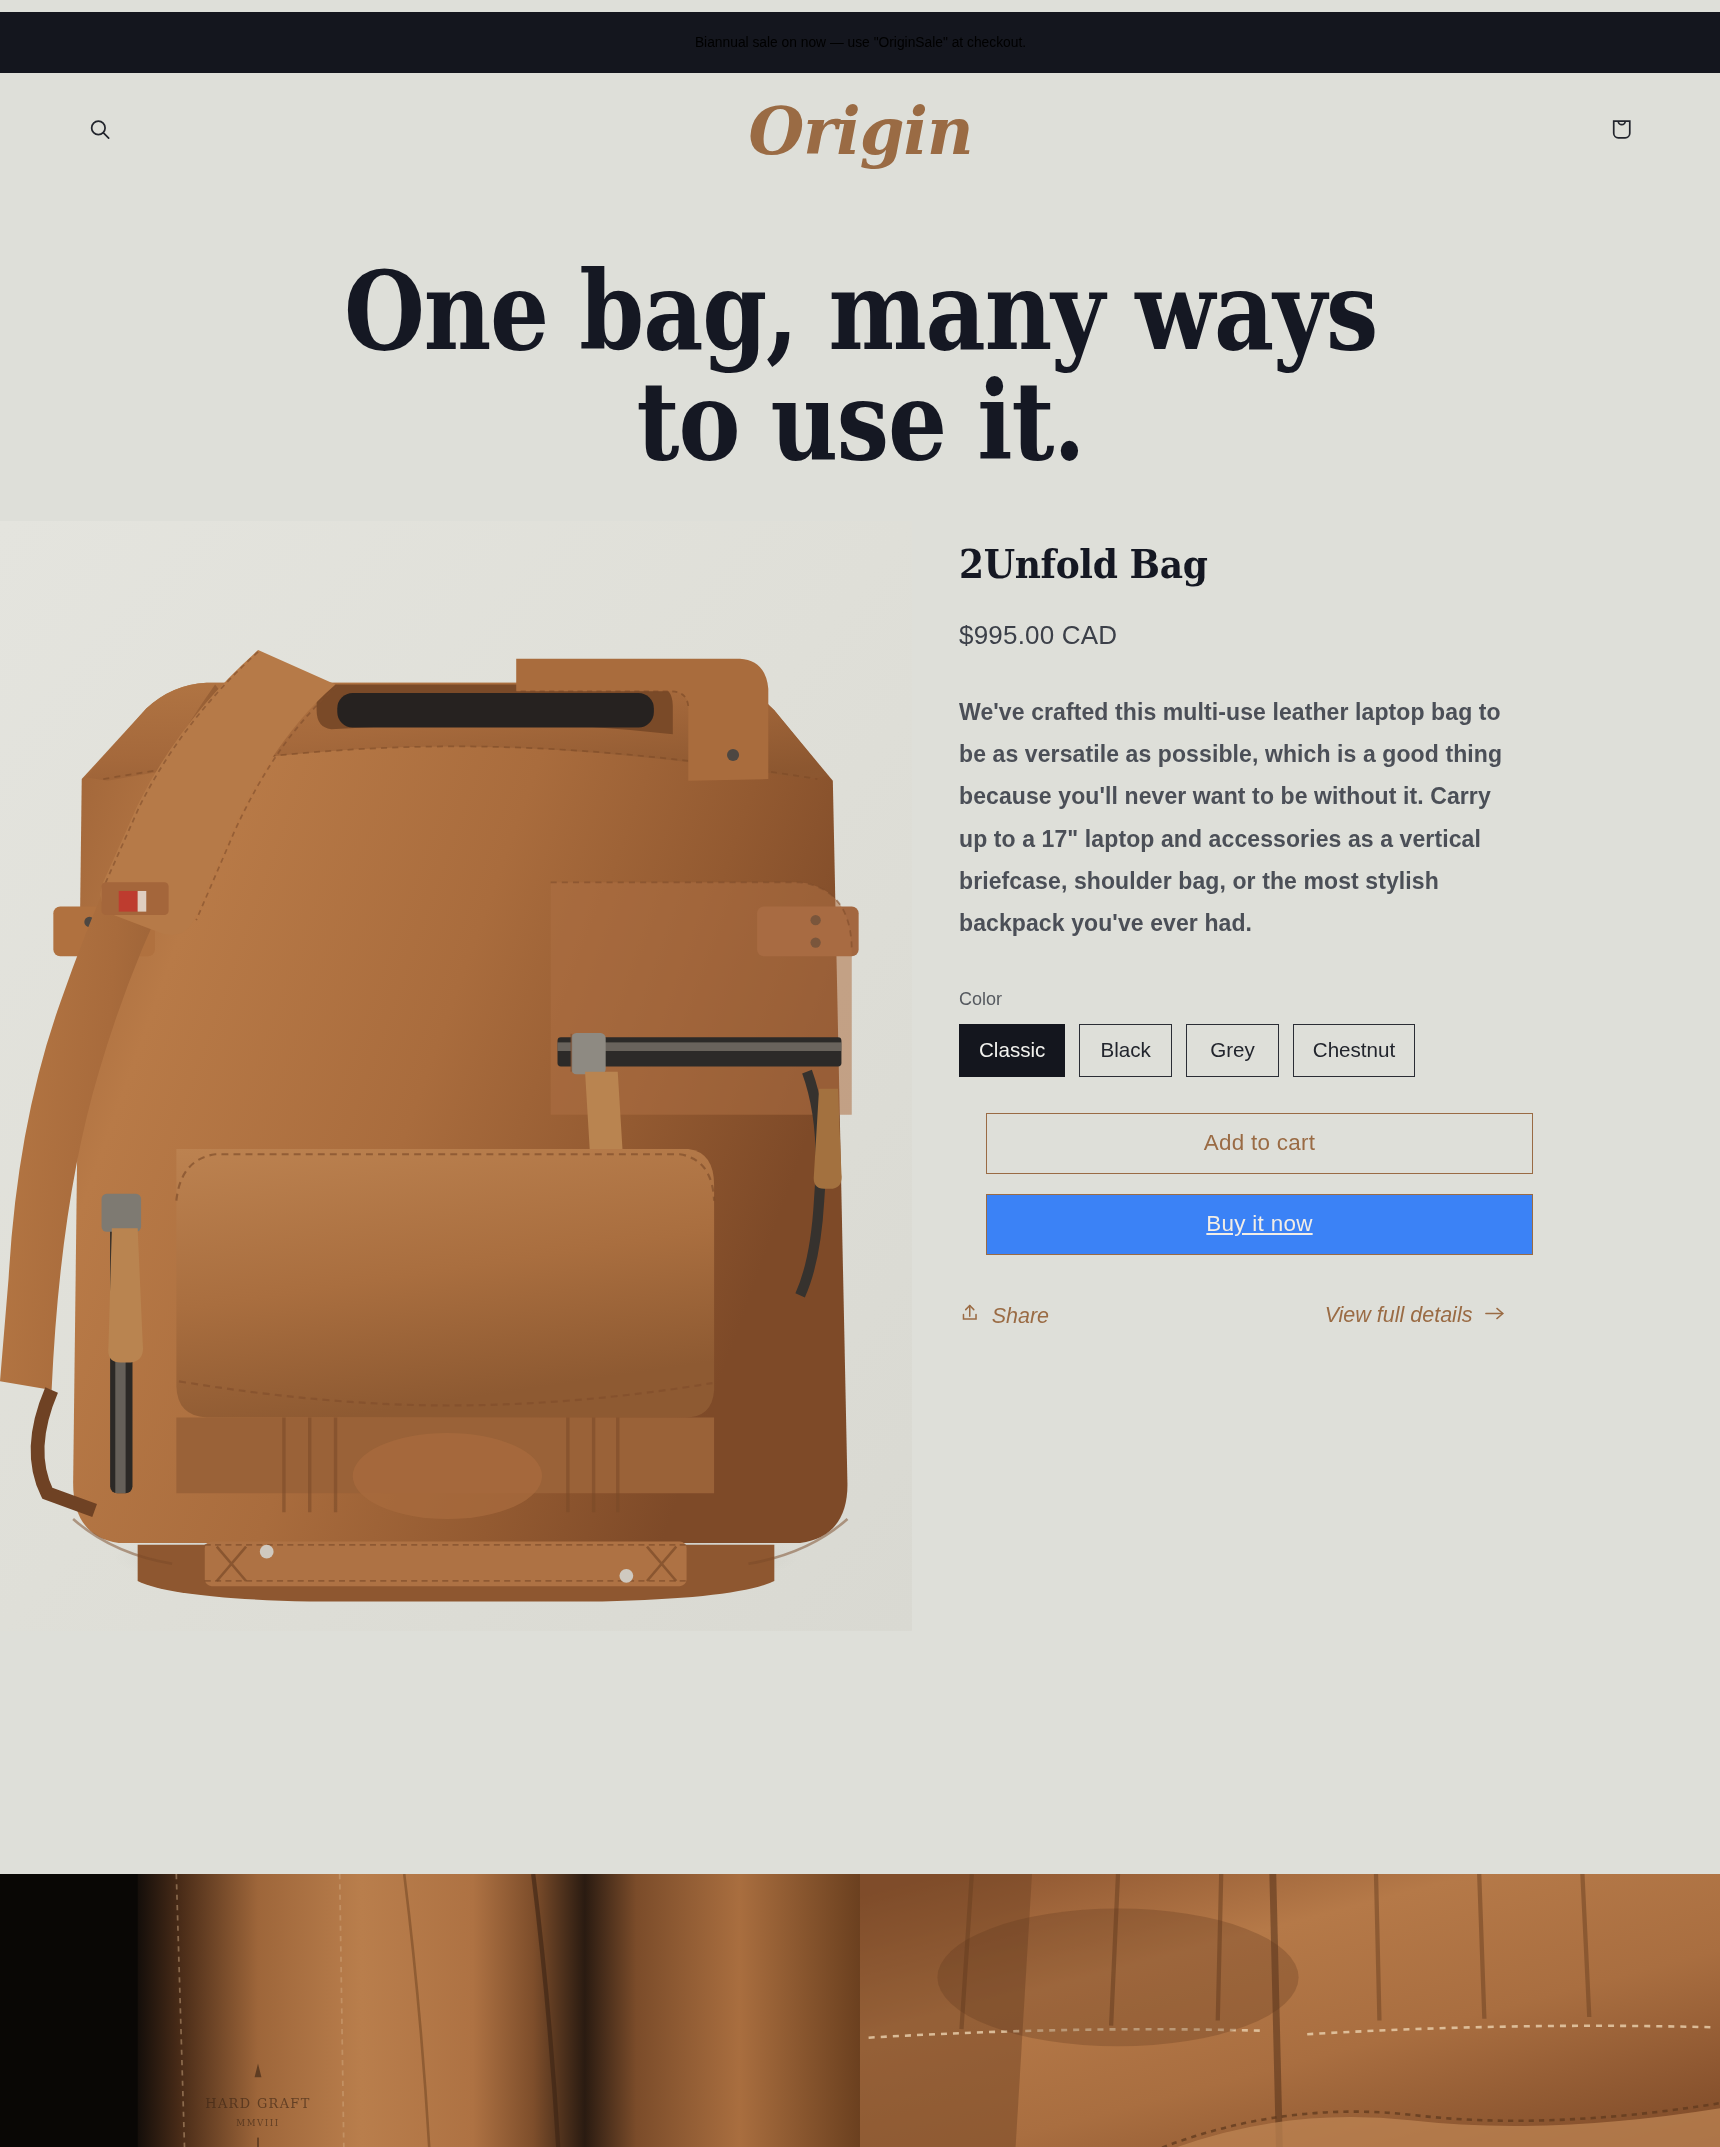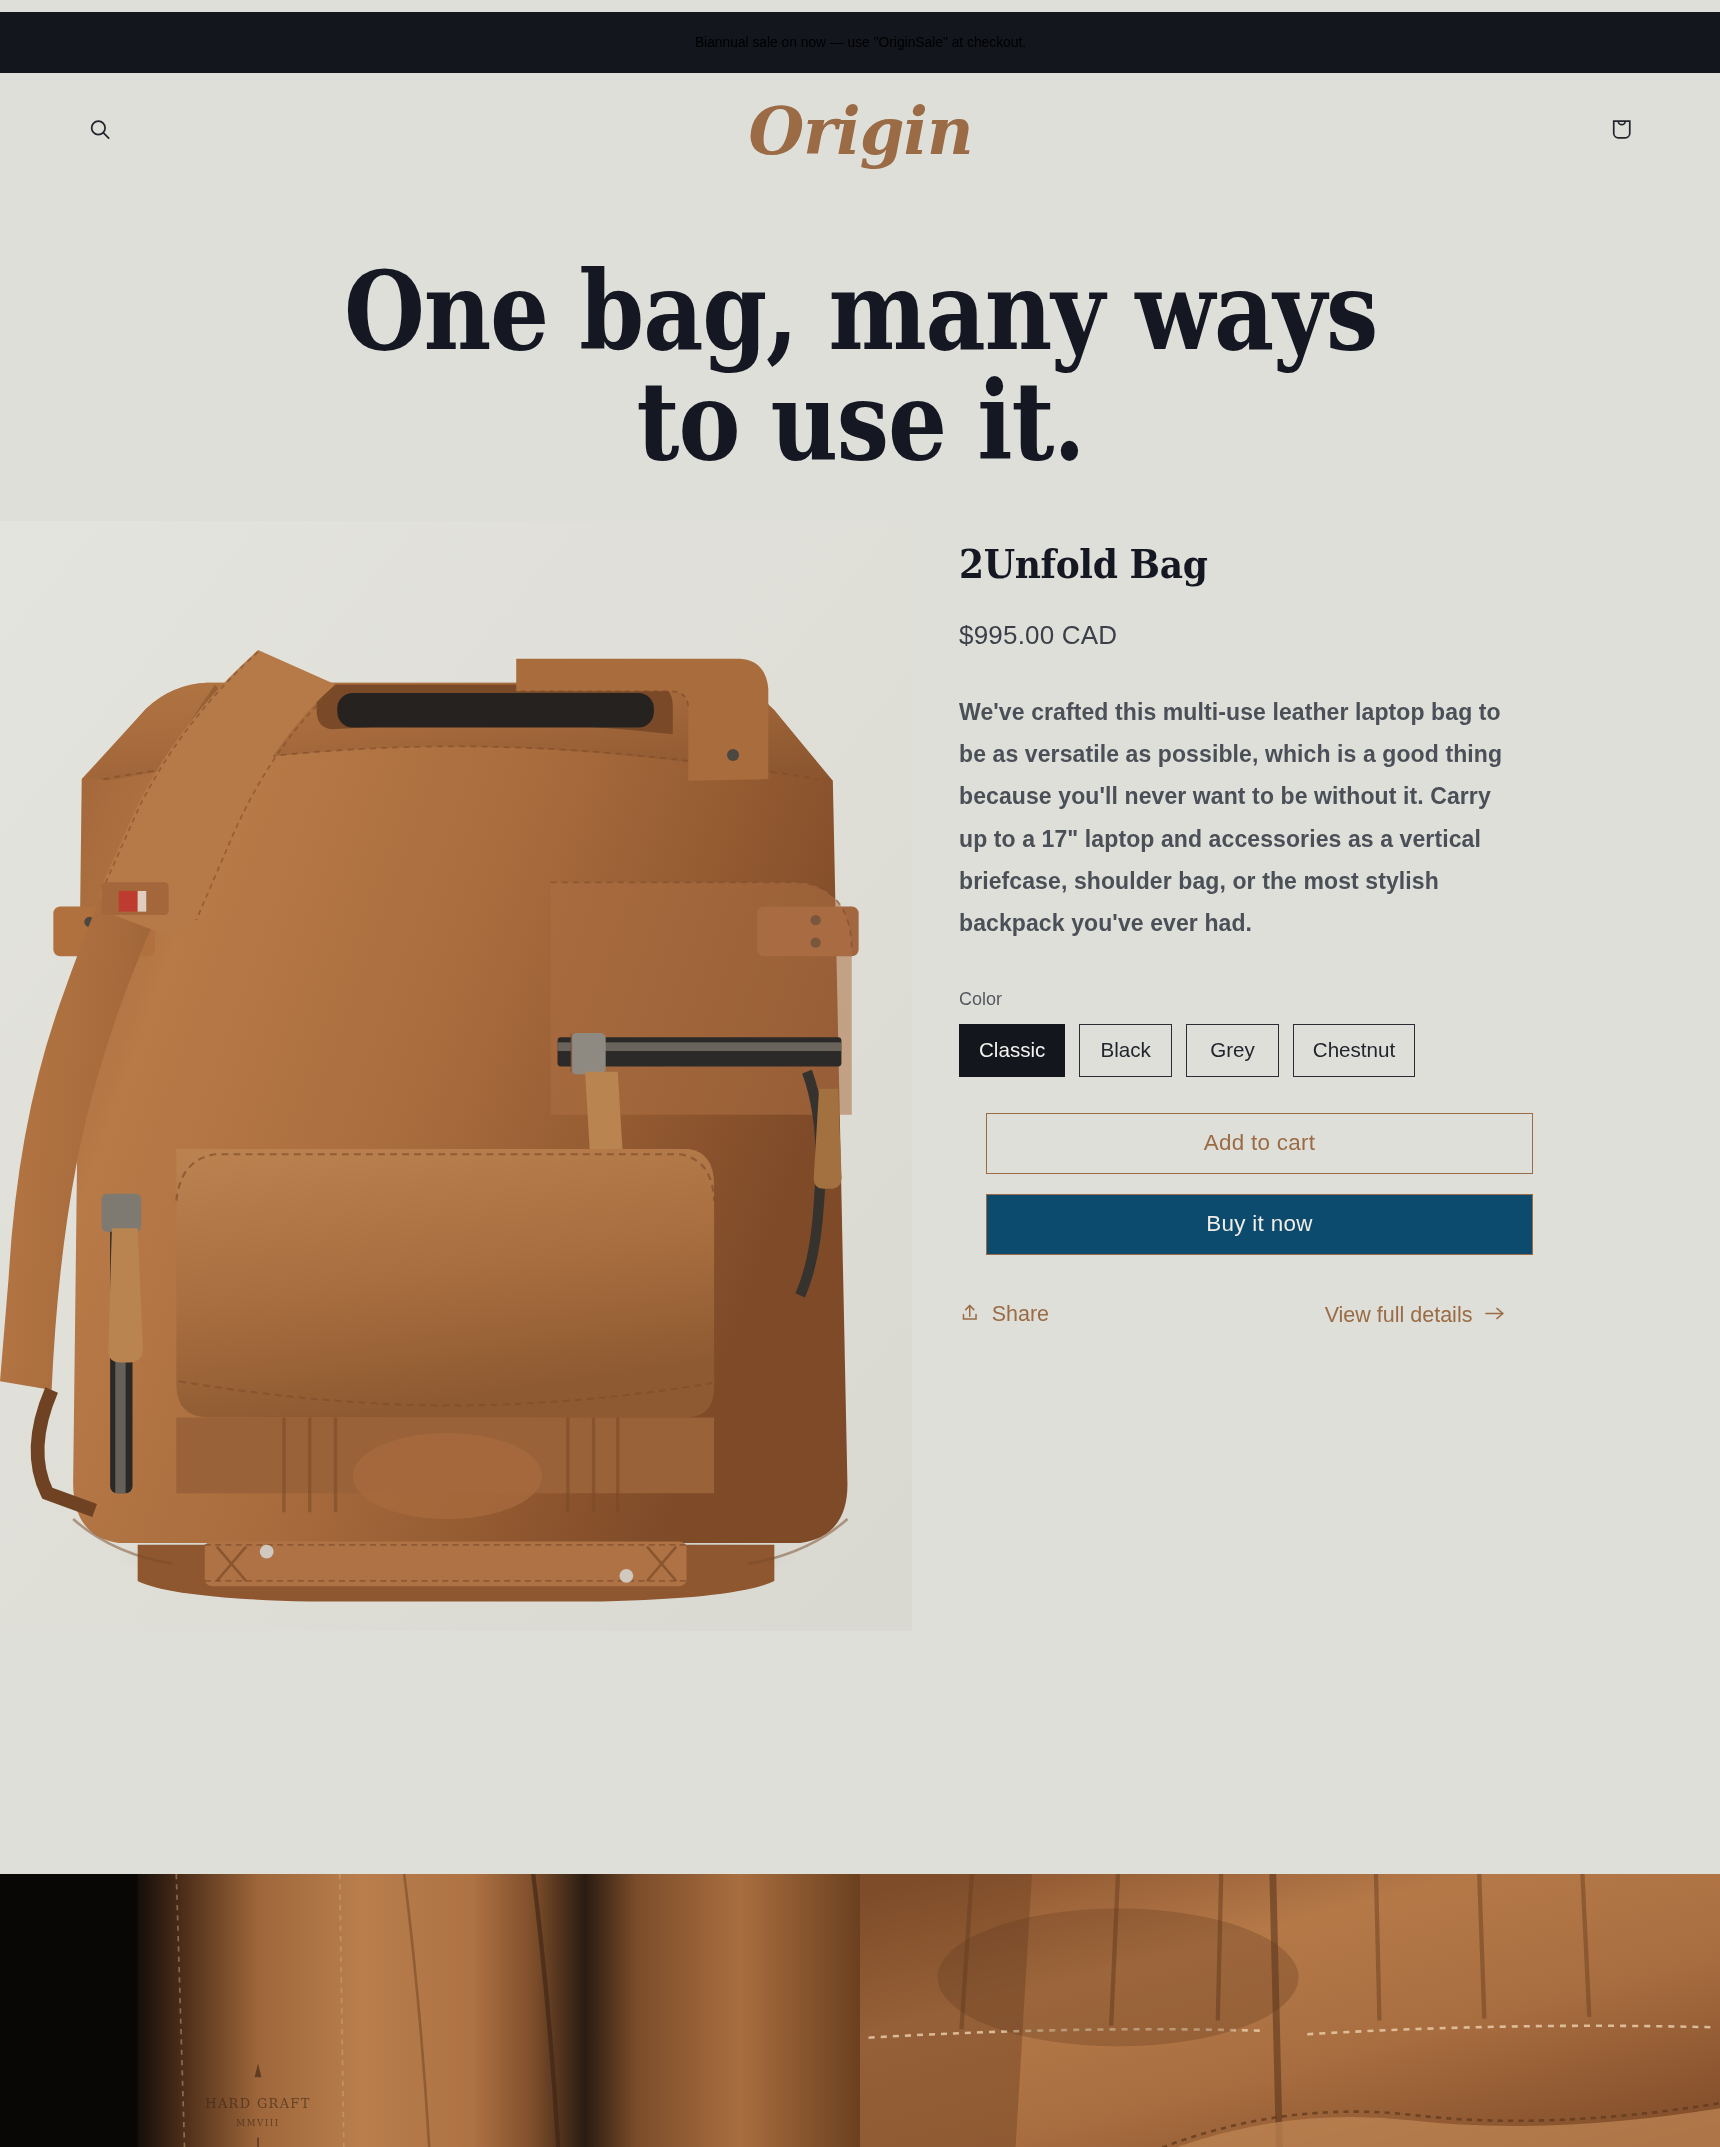--- a/index.html
+++ b/index.html
@@ -165,42 +165,44 @@
     font-family:"Liberation Sans", sans-serif;
     margin-left:27px;
   }
   .btn-add {
     background:transparent;
     border:1.3px solid #9A6B44;
     color:#9A6B44;
     margin-bottom:20px;
   }
   .btn-buy {
-    background:#0c4a6e;
+    background:#3b82f6;
     border:1.3px solid #9A6B44;
     color:#F2EDE6;
+    text-decoration:underline;
   }
 
   .meta-row {
     display:flex;
     align-items:center;
     justify-content:space-between;
     margin-top:47px;
   }
   .share-link, .details-link {
     display:flex;
-    align-items:flex-start;
+    align-items:flex-end;
     gap:11.2px;
     color:#9A6B44;
     font-size:21.5px;
     text-decoration:none;
     cursor:pointer;
     background:none;
     border:none;
     font-family:"Liberation Sans", sans-serif;
+    font-style:italic;
   }
 
   
   .detail-strip {
     position:absolute;
     left:0; right:0;
     top:1862px;
     height:286px;
     display:flex;
     text-align:center;

